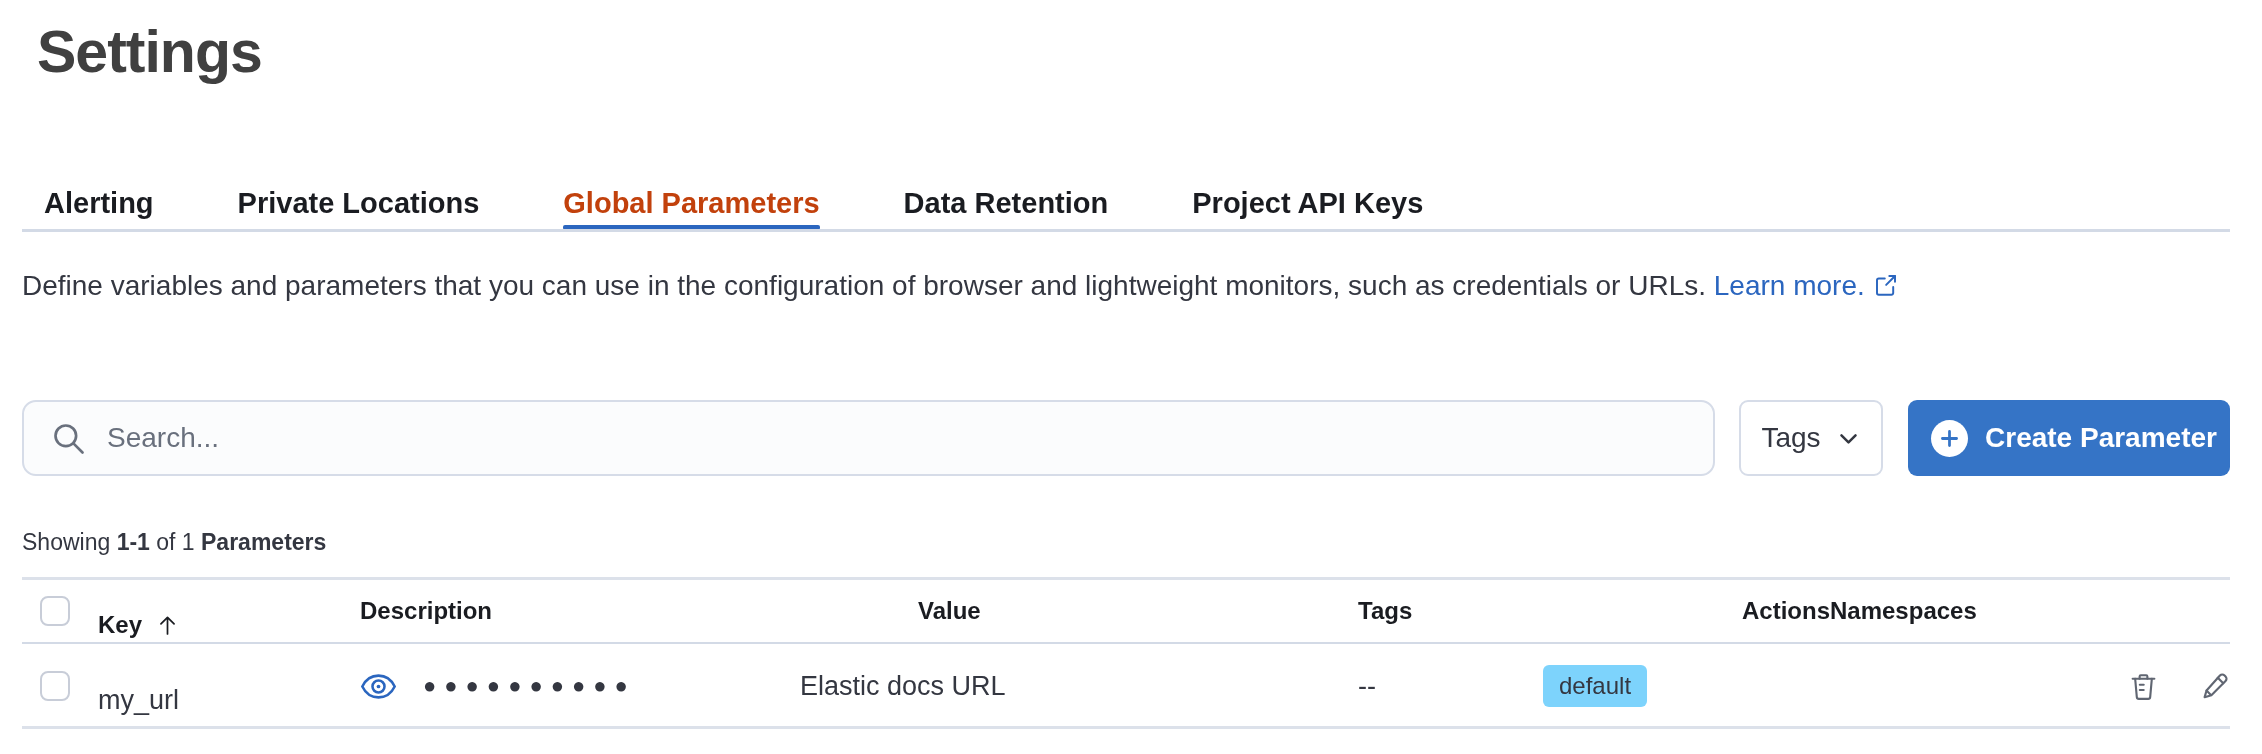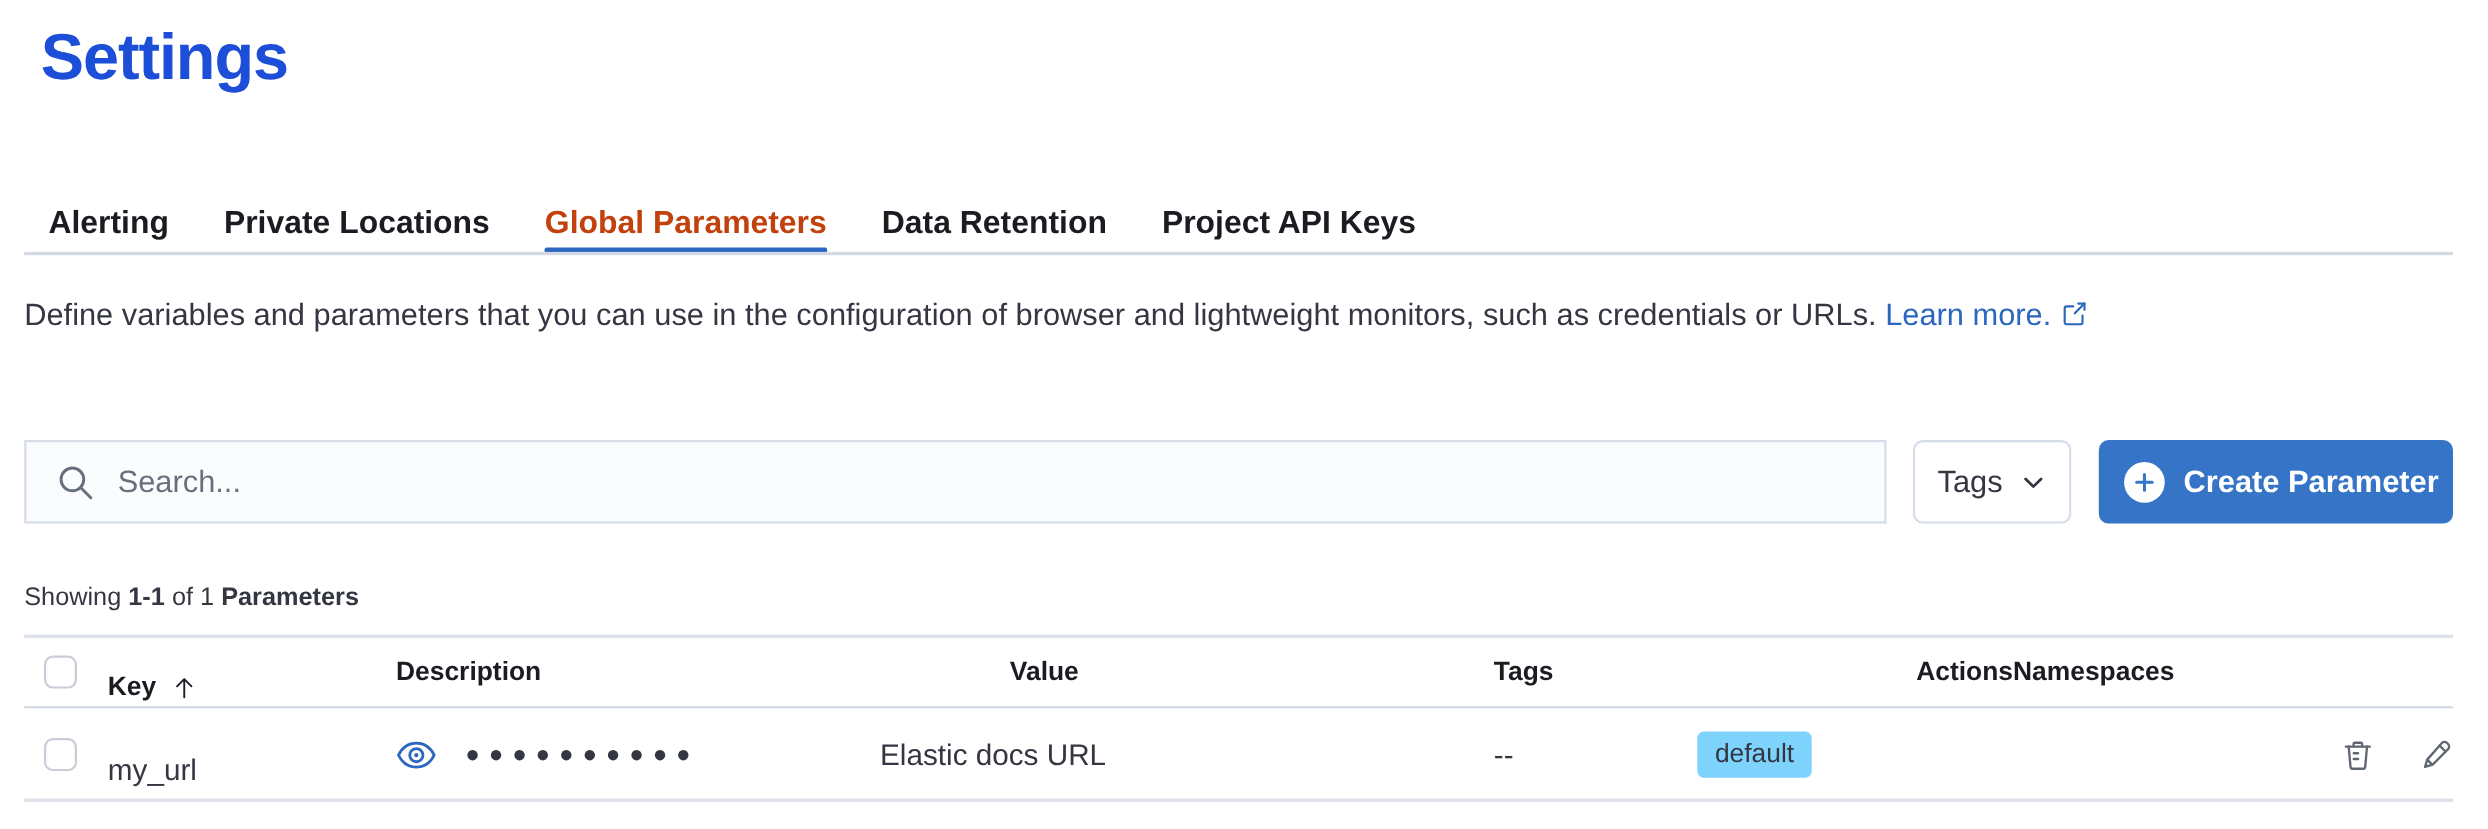--- a/index.html
+++ b/index.html
@@ -5,45 +5,45 @@
   * { box-sizing: border-box; margin: 0; padding: 0; }
   html, body { width: 2262px; height: 754px; background: #fff; overflow: hidden; }
   body {
     font-family: "Liberation Sans", sans-serif;
     color: #343741;
     position: relative;
     -webkit-font-smoothing: antialiased;
   }
   .page-title {
     position: absolute; left: 37px; top: 18px;
-    font-size: 59px; font-weight: 700; color: #1d4ed8; letter-spacing: -1px;
-  }
-  
-  .tabs { position: absolute; left: 44px; top: 184px; display: flex; column-gap: 50px; }
+    font-size: 59px; font-weight: 700; color: #404040; letter-spacing: -1px;
+  }
+  
+  .tabs { position: absolute; left: 44px; top: 184px; display: flex; column-gap: 84px; }
   .tab {
     position: relative; font-size: 29px; font-weight: 700; color: #1a1c21;
     line-height: 38px; cursor: pointer; white-space: nowrap;
   }
   .tab.active { color: #c2410c; }
   .tab.active::after {
     content: ""; position: absolute; left: 0; right: 0; top: 41px; height: 5px;
     background: #2b66bf; border-radius: 2px;
   }
   .tabs-divider { position: absolute; left: 22px; width: 2208px; top: 229px; height: 3px; background: #d3dae6; }
   
   .description {
     position: absolute; left: 22px; top: 262px; width: 2200px;
     font-size: 28px; line-height: 47px; color: #343741;
   }
   .learn-more { color: #2b66bf; text-decoration: none; cursor: pointer; white-space: nowrap; }
   .learn-more svg { vertical-align: -2px; margin-left: 9px; }
   
   .search-box {
     position: absolute; left: 22px; top: 400px; width: 1693px; height: 76px;
-    background: #fbfcfd; border: 2px solid #d6dce8; border-radius: 0;
+    background: #fbfcfd; border: 2px solid #d6dce8; border-radius: 14px;
     display: flex; align-items: center; padding: 0 36px 0 28px; gap: 22px;
   }
   .search-box input {
     flex: 1; border: none; outline: none; background: transparent;
     font-family: "Liberation Sans", sans-serif; font-size: 28px; color: #343741;
   }
   .search-box input::placeholder { color: #69707d; opacity: 1; }
   .tags-btn {
     position: absolute; left: 1739px; top: 400px; width: 144px; height: 76px;
     background: #fff; border: 2px solid #d6dce8; border-radius: 9px; cursor: pointer;

